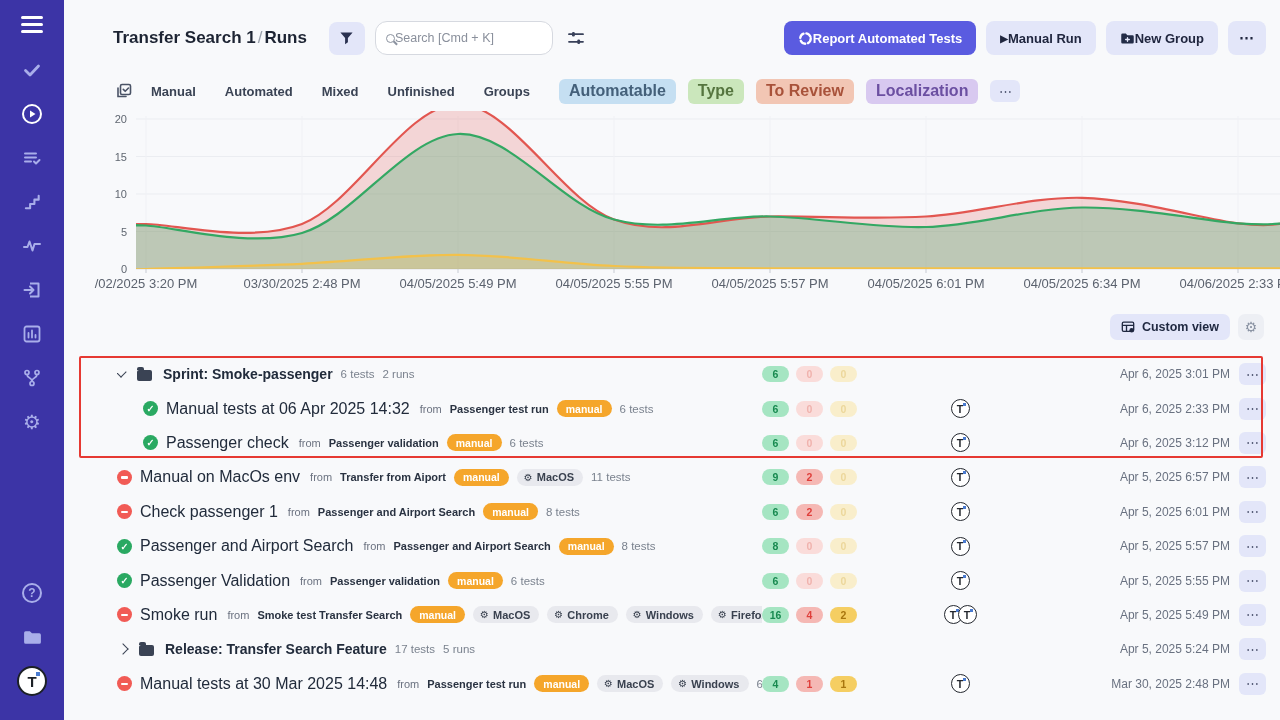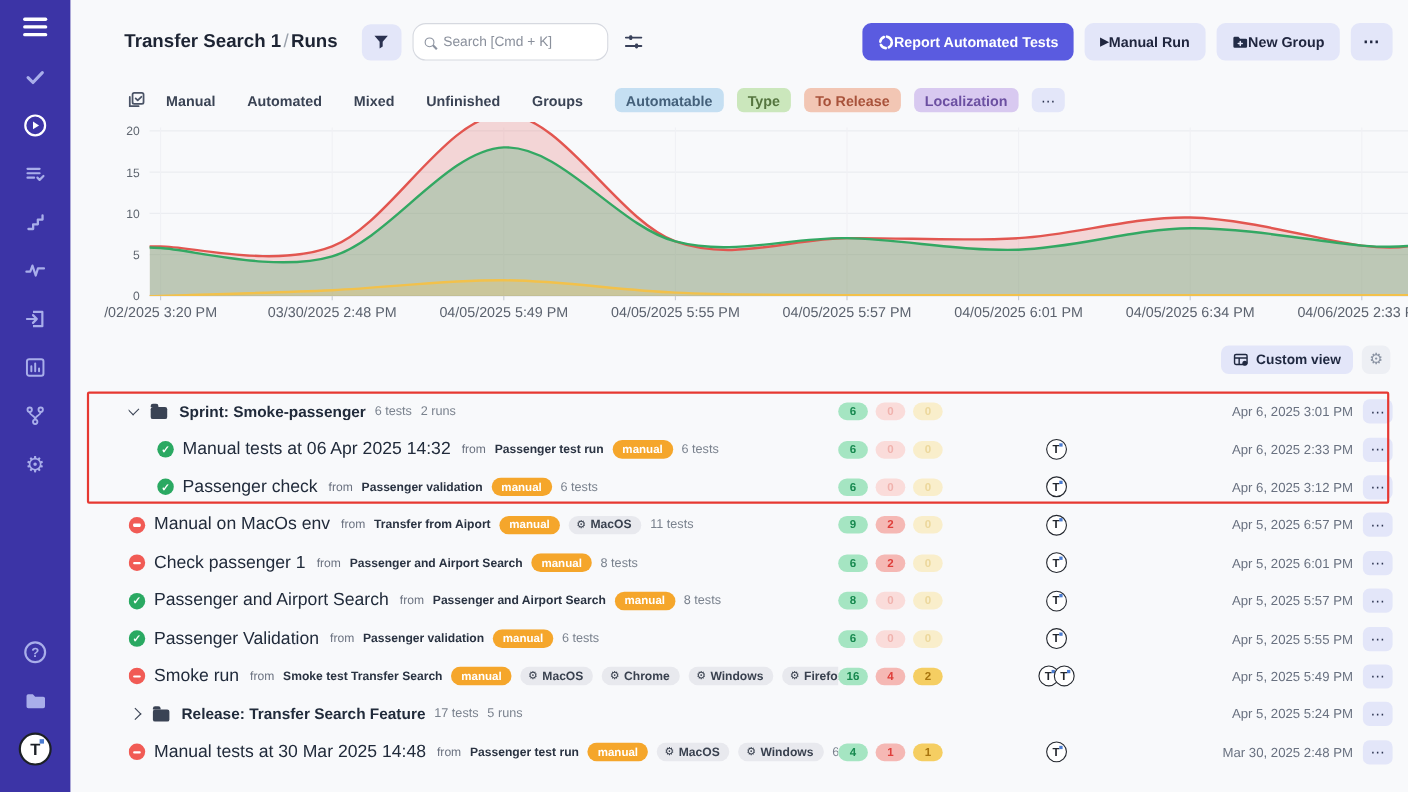--- a/index.html
+++ b/index.html
@@ -27,41 +27,41 @@
 
   
   .main { position:absolute; left:64px; top:0; width:1216px; height:720px;padding-left:31px; }
 
   .topbar { height:62px; padding:14px 14px 0 18px; display:flex; align-items:center; gap:10px; }
   .title { font-size:17px; font-weight:bold; color:#1d2433; white-space:nowrap; margin-right:12px; }
   .title .sep { color:#9aa1ac; font-weight:normal; padding:0 2px; }
   .icon-btn { width:36px; height:33px; border:none; border-radius:8px; background:#e3e6f9; cursor:pointer;
               display:flex; align-items:center; justify-content:center; }
   .search { width:178px; height:34px; background:#ffffff; border:1px solid #d6d9e0; border-radius:12px;
-            display:flex; align-items:center; gap:8px; padding:0 10px; }
+            display:flex; align-items:center; gap:0; padding:0 10px; }
   .search input { border:none; outline:none; width:100%; font-size:12.5px; color:#3a4354; background:transparent;
                   font-family:"Liberation Sans", sans-serif; }
   .search input::placeholder { color:#8a909c; }
   .mag { width:9px; height:9px; border:1.6px solid #8c93a0; border-radius:50%; position:relative; flex:none; }
   .mag::after { content:''; position:absolute; width:5px; height:1.6px; background:#8c93a0; transform:rotate(45deg);
                 right:-4px; bottom:-2px; }
   .ghost-icon { background:none; border:none; cursor:pointer; display:flex; align-items:center; padding:4px; }
   .top-spacer { flex:1; }
   .btn { height:34px; border:none; border-radius:8px; cursor:pointer; display:flex; align-items:center; gap:0;
          padding:0 14px; font-size:13px; font-weight:bold; font-family:"Liberation Sans", sans-serif; white-space:nowrap; }
   .btn.primary { background:#5a5be0; color:#ffffff; }
   .btn.lav { background:#e3e6f9; color:#20263f; }
   .btn.more { padding:0; width:38px; justify-content:center; font-size:15px; letter-spacing:1px; }
   .play-glyph { font-size:10px; color:#20263f; }
 
   
   .filter-row { margin-top:14px; height:30px; padding:0 18px; display:flex; align-items:center; }
   .sel-btn { background:none; border:none; cursor:pointer; display:flex; margin-right:16px; padding:2px; }
   .ftab { font-size:13px; font-weight:bold; color:#3a4354; margin-right:29px; cursor:pointer; }
-  .tag { border-radius:6px; padding:3.5px 10px; font-size:13px; font-weight:bold; margin-right:12px; cursor:pointer; }
+  .tag { border-radius:6px; padding:3.5px 10px; font-size:16px; font-weight:bold; margin-right:12px; cursor:pointer; }
   .tag0 { background:#c5dff2; color:#44607a; }
   .tag1 { background:#cbe7bc; color:#55753f; }
   .tag2 { background:#f2c6b4; color:#a8523a; }
   .tag3 { background:#d8c9f0; color:#6b4fa1; }
   .tag-more { background:#e3e6f9; color:#2b3350; border:none; border-radius:6px; width:30px; height:22px;
               font-size:13px; cursor:pointer; }
 
   
   .chart-wrap { position:relative; height:192px; margin-top:0; }
   #chart { position:absolute; left:6px; top:0; }
@@ -251,21 +251,21 @@
             <path d="M8.3 7.4l1.9 1.9 3.3-3.3" stroke="#4a5366" stroke-width="1.6" fill="none" stroke-linecap="round" stroke-linejoin="round"></path>
           </svg>
       </button>
       <span class="ftab">Manual</span>
       <span class="ftab">Automated</span>
       <span class="ftab">Mixed</span>
       <span class="ftab">Unfinished</span>
       <span class="ftab">Groups</span>
       <span class="tag tag0">Automatable</span>
       <span class="tag tag1">Type</span>
-      <span class="tag tag2">To Release</span>
+      <span class="tag tag2">To Review</span>
       <span class="tag tag3">Localization</span>
       <button class="tag-more">⋯</button>
     </div>
 
     <div class="chart-wrap">
       <svg id="chart" width="1190" height="170">
           <line x1="35" y1="163" x2="1185" y2="163" stroke="#e0e2e8"></line>
           <line x1="35" y1="125.5" x2="1185" y2="125.5" stroke="#ebedf1"></line>
           <line x1="35" y1="88" x2="1185" y2="88" stroke="#ebedf1"></line>
           <line x1="35" y1="50.5" x2="1185" y2="50.5" stroke="#ebedf1"></line>

